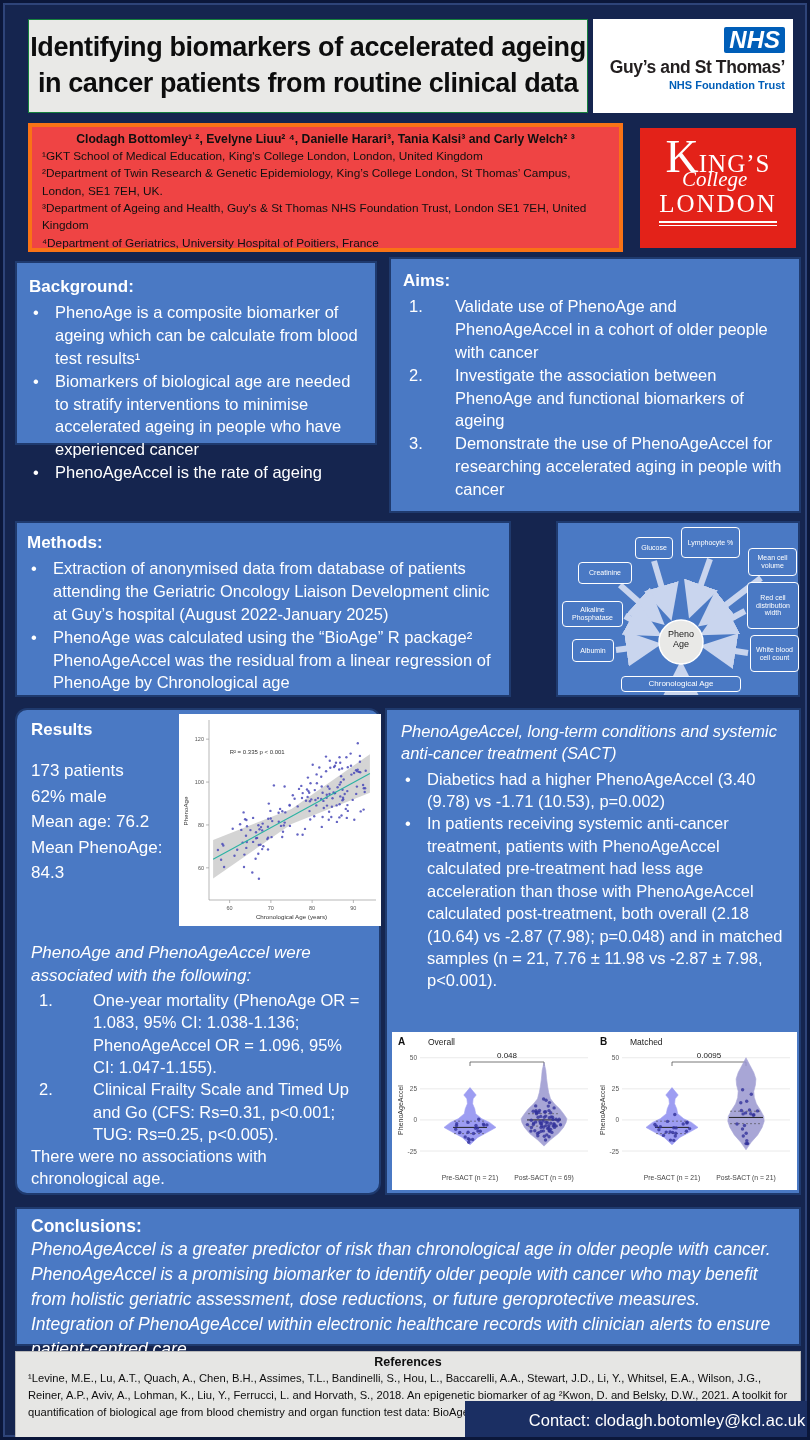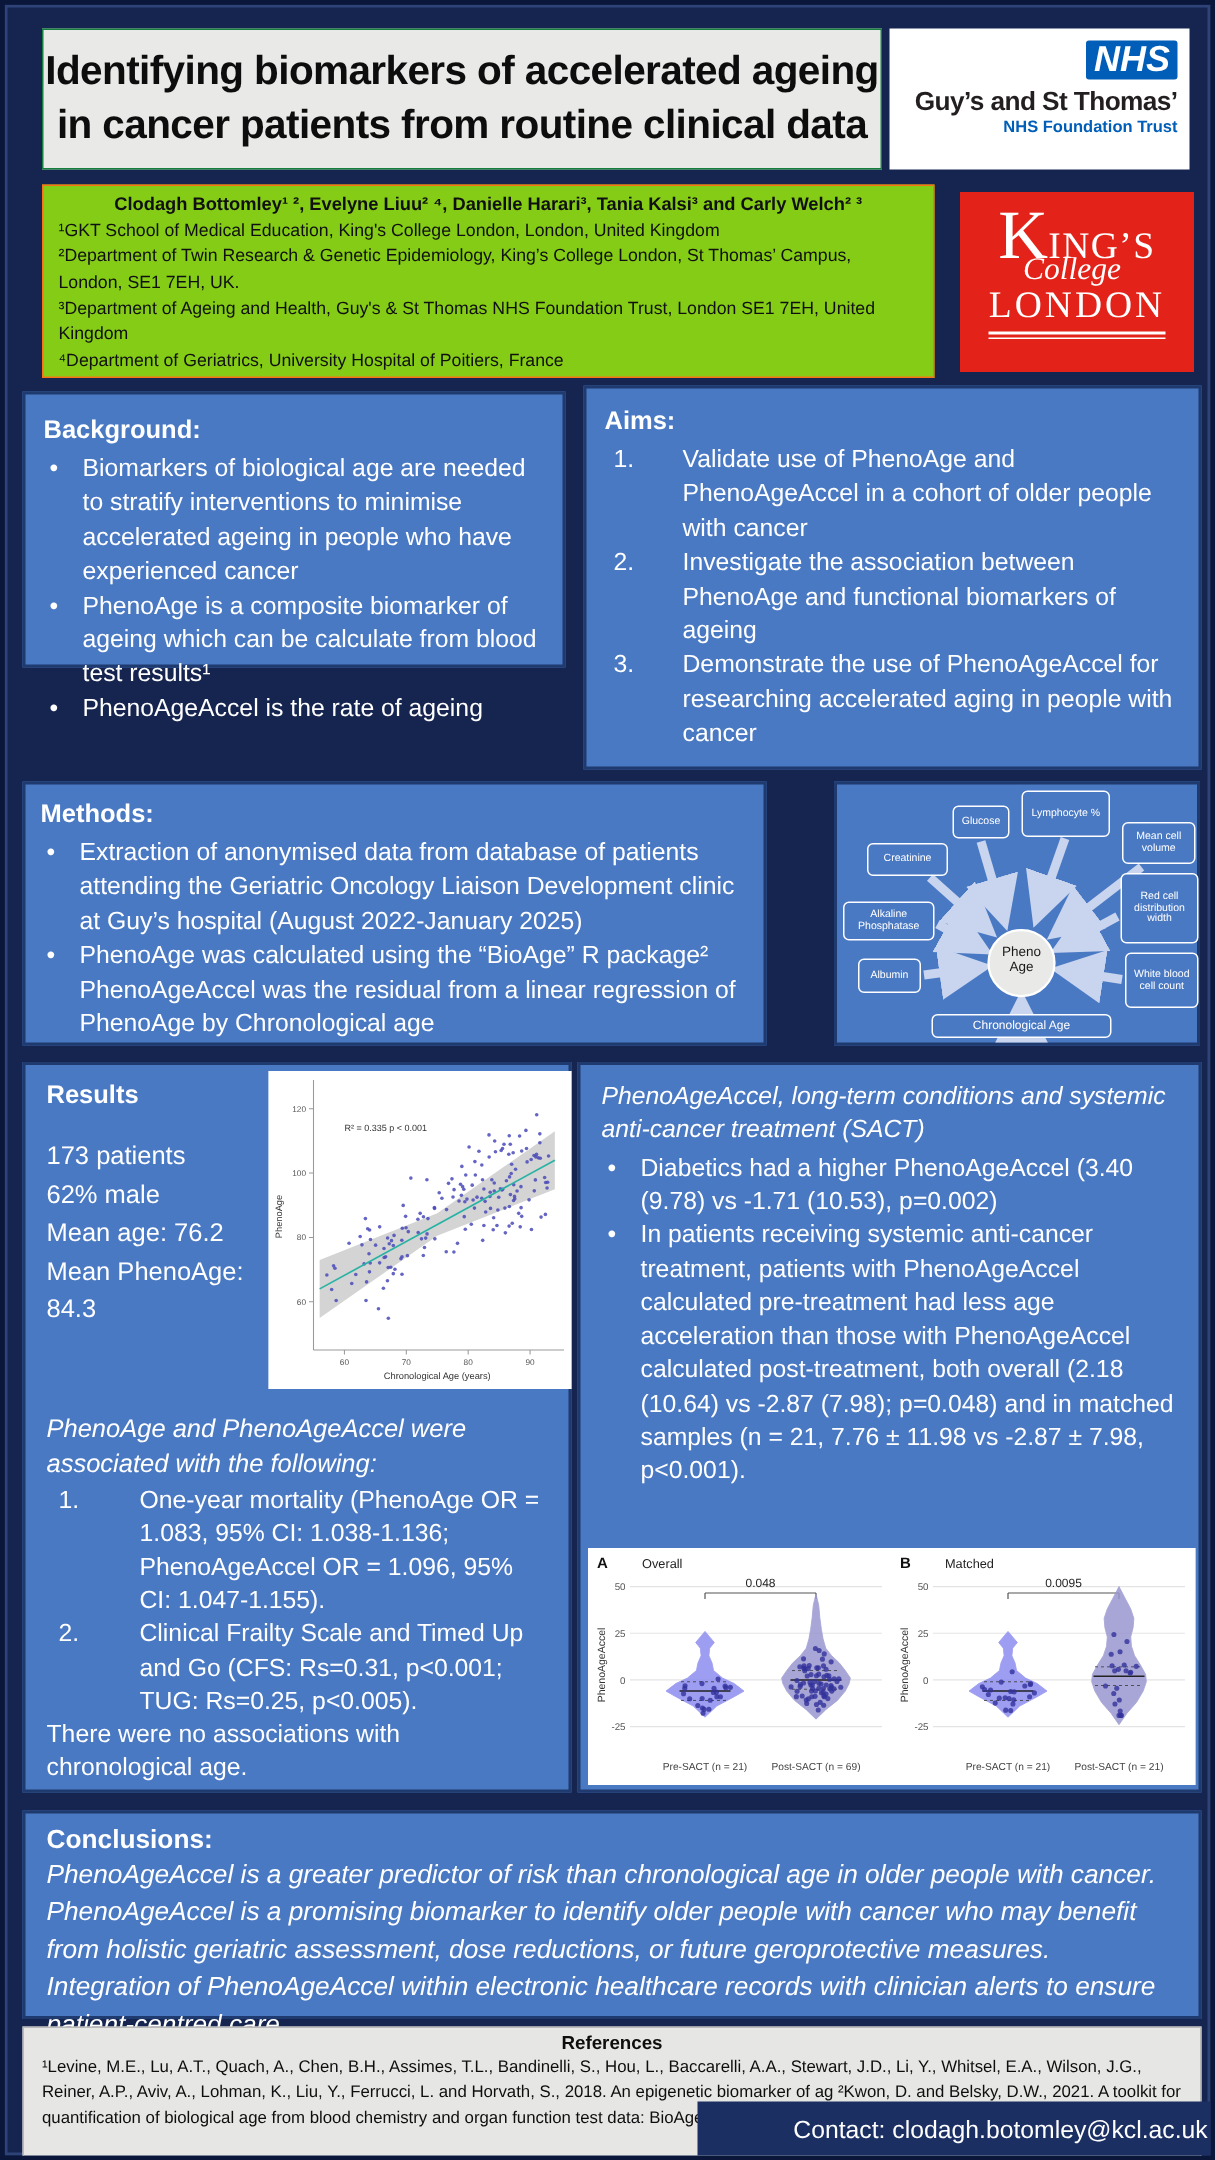--- a/index.html
+++ b/index.html
@@ -14,22 +14,22 @@
                justify-content:center; text-align:center; }
   .title-box .tl { font-size:27px; font-weight:bold; color:#0d0d0d; line-height:1.32; letter-spacing:-0.4px; }
   .nhs-box { position:absolute; left:590px; top:16px; width:200px; height:94px; background:#ffffff;
              padding:8px 8px 6px 8px; display:flex; flex-direction:column; justify-content:flex-start; }
   .nhs-mark { margin-left:auto; background:#005EB8; color:#fff; font-style:italic; font-weight:bold;
               font-size:24px; line-height:1.05; padding:0 5px 1px 5px; border-radius:2px; }
   .nhs-org { margin-top:4px; text-align:right; font-size:17.5px; font-weight:bold; color:#231f20; letter-spacing:-0.4px; }
   .nhs-sub { text-align:right; font-size:11px; font-weight:bold; color:#005EB8; margin-top:1px; }
 
   
-  .authors-box { position:absolute; left:25px; top:120px; width:595px; height:129px; background:#84cc16;
-                 border:1px solid #f97316; padding:5px 10px 4px 10px; color:#101010; font-size:11.8px; }
+  .authors-box { position:absolute; left:25px; top:120px; width:595px; height:129px; background:#ef4444;
+                 border:4px solid #f97316; padding:5px 10px 4px 10px; color:#101010; font-size:11.8px; }
   .authors-line { text-align:center; font-weight:bold; font-size:12.2px; margin-bottom:2px; }
   .affil { line-height:1.47; }
   .kcl-box { position:absolute; left:637px; top:125px; width:156px; height:120px; background:#e32219;
              color:#fff; font-family:"Liberation Serif", serif; padding-top:8px; text-align:center; }
   .kcl-l1 { line-height:0.9; }
   .kcl-k { font-size:46px; font-weight:normal; }
   .kcl-ings { font-size:25px; letter-spacing:1px; }
   .kcl-college { font-style:italic; font-size:21px; margin-top:-10px; margin-left:42px; text-align:left; }
   .kcl-london { font-size:25px; letter-spacing:2px; margin-top:-2px; }
   .kcl-rules { width:118px; margin:3px auto 0 auto; border-top:2px solid #fff; border-bottom:1px solid #fff; height:5px; }
@@ -52,21 +52,21 @@
   
   .diagram-panel { left:553px; top:518px; width:244px; height:176px; padding:0; }
   .dg-node { position:absolute; border:1.6px solid #fff; border-radius:4px; background:#4a79c4;
              color:#fff; font-size:7px; line-height:1.12; display:flex; align-items:center;
              justify-content:center; text-align:center; padding:1px; }
   .dg-center-label { position:absolute; left:101px; top:106px; width:44px; text-align:center;
                      color:#1a1a1a; font-size:9px; line-height:1.15; }
   .dg-svg { position:absolute; left:0; top:0; }
 
   
-  .results-left { left:12px; top:705px; width:366px; height:487px; padding:10px 14px; }
+  .results-left { left:12px; top:705px; width:366px; height:487px; padding:10px 14px;border-radius:12px; }
   .res-top { height:212px; position:relative; }
   .stats { margin-top:18px; width:150px; font-size:17px; line-height:1.5; }
   .scatter-fig { position:absolute; left:148px; top:-6px; width:202px; height:212px; background:#fff; }
   .assoc-head { font-style:italic; font-size:17px; line-height:1.33; margin-top:10px; }
   .assoc-items { margin-top:2px; }
   .results-left .n-col { width:62px; padding-left:8px; }
   .assoc-note { font-size:16.5px; line-height:1.35; }
   .results-left .fs16 { line-height:1.35; }
 
   .results-right { left:382px; top:705px; width:416px; height:487px; padding:10px 14px; }
@@ -113,25 +113,25 @@
     <div class="kcl-l1"><span class="kcl-k">K</span><span class="kcl-ings">ING’S</span></div>
     <div class="kcl-college">College</div>
     <div class="kcl-london">LONDON</div>
     <div class="kcl-rules"></div>
   </div>
 
   <section class="panel background-panel fs16">
     <h2>Background:</h2>
     <div class="b-row">
         <span class="b-dot"></span>
+        <span class="b-txt">PhenoAge is a composite biomarker of ageing which can be calculate from blood test results¹</span>
+      </div>
+    <div class="b-row">
+        <span class="b-dot"></span>
         <span class="b-txt">Biomarkers of biological age are needed to stratify interventions to minimise accelerated ageing in people who have experienced cancer</span>
-      </div>
-    <div class="b-row">
-        <span class="b-dot"></span>
-        <span class="b-txt">PhenoAge is a composite biomarker of ageing which can be calculate from blood test results¹</span>
       </div>
     <div class="b-row">
         <span class="b-dot"></span>
         <span class="b-txt">PhenoAgeAccel is the rate of ageing</span>
       </div>
   </section>
 
   <section class="panel aims-panel fs16">
     <h2>Aims:</h2>
     <div class="b-row">

